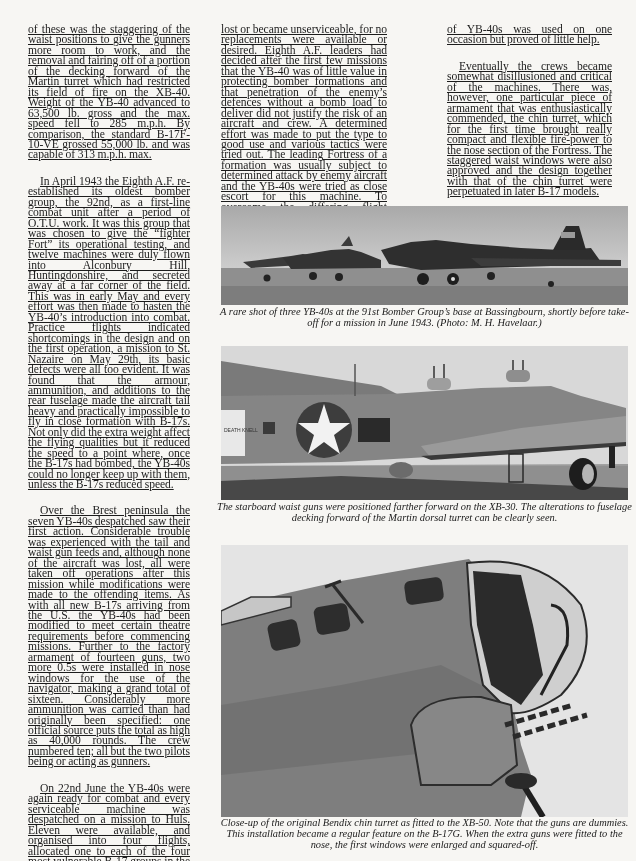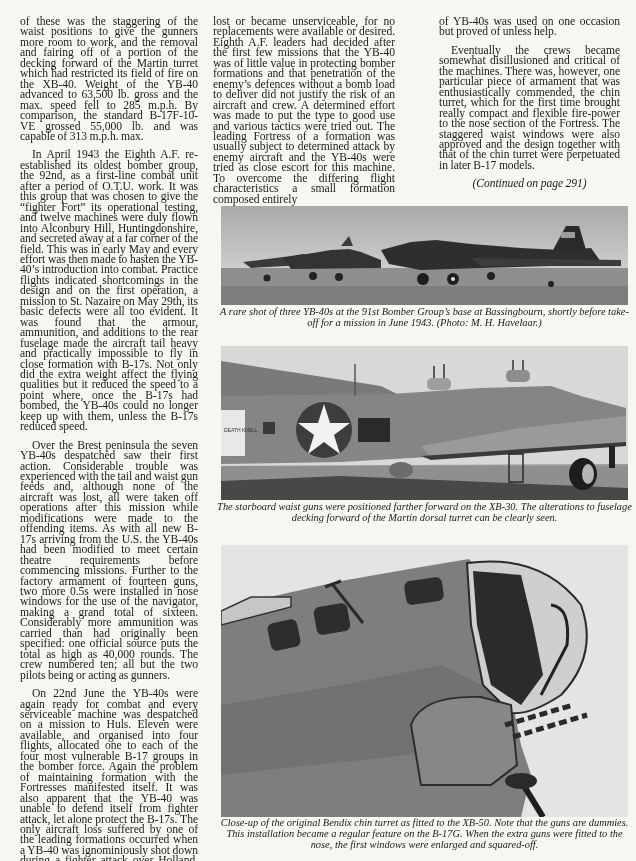--- a/index.html
+++ b/index.html
@@ -12,21 +12,21 @@
   }
   .col {
     position:absolute;
     font-family:"Liberation Serif","DejaVu Serif", serif;
     font-size:11.6px;
     line-height:10.45px;
     text-align:justify;
     letter-spacing:-0.05px;
     word-spacing:-0.3px;
   }
-  .col p { margin:8px; text-indent:0; }
+  .col p { margin:16px; text-indent:0;text-decoration:underline; }
   .col p.ind { text-indent:12px; }
   #col-left { left:12px; top:9px; width:194px; }
   #col-mid  { left:205px; top:9px; width:198px; }
   #col-right{ left:431px; top:9px; width:197px; }
   .cont {
     text-align:center; font-style:italic; margin-top:0;
   }
   .photo {
     position:absolute; left:221px; width:407px;
     background:#8a8a8a; overflow:hidden;
@@ -56,21 +56,21 @@
   <p class="ind">In April 1943 the Eighth A.F. re-established its oldest bomber group, the 92nd, as a first-line combat unit after a period of O.T.U. work. It was this group that was chosen to give the “fighter Fort” its operational testing, and twelve machines were duly flown into Alconbury Hill, Huntingdonshire, and secreted away at a far corner of the field. This was in early May and every effort was then made to hasten the YB-40’s introduction into combat. Practice flights indicated shortcomings in the design and on the first operation, a mission to St. Nazaire on May 29th, its basic defects were all too evident. It was found that the armour, ammunition, and additions to the rear fuselage made the aircraft tail heavy and practically impossible to fly in close formation with B-17s. Not only did the extra weight affect the flying qualities but it reduced the speed to a point where, once the B-17s had bombed, the YB-40s could no longer keep up with them, unless the B-17s reduced speed.</p>
   <p class="ind">Over the Brest peninsula the seven YB-40s despatched saw their first action. Considerable trouble was experienced with the tail and waist gun feeds and, although none of the aircraft was lost, all were taken off operations after this mission while modifications were made to the offending items. As with all new B-17s arriving from the U.S. the YB-40s had been modified to meet certain theatre requirements before commencing missions. Further to the factory armament of fourteen guns, two more 0.5s were installed in nose windows for the use of the navigator, making a grand total of sixteen. Considerably more ammunition was carried than had originally been specified: one official source puts the total as high as 40,000 rounds. The crew numbered ten; all but the two pilots being or acting as gunners.</p>
   <p class="ind">On 22nd June the YB-40s were again ready for combat and every serviceable machine was despatched on a mission to Huls. Eleven were available, and organised into four flights, allocated one to each of the four most vulnerable B-17 groups in the bomber force. Again the problem of maintaining formation with the Fortresses manifested itself. It was also apparent that the YB-40 was unable to defend itself from fighter attack, let alone protect the B-17s. The only aircraft loss suffered by one of the leading formations occurred when a YB-40 was ignominiously shot down during a fighter attack over Holland. The claims of enemy aircraft made by the YB-40 crews on this mission were insignificant.</p>
 </div>
 
 <div class="col" id="col-mid">
   <p>lost or became unserviceable, for no replacements were available or desired. Eighth A.F. leaders had decided after the first few missions that the YB-40 was of little value in protecting bomber formations and that penetration of the enemy’s defences without a bomb load to deliver did not justify the risk of an aircraft and crew. A determined effort was made to put the type to good use and various tactics were tried out. The leading Fortress of a formation was usually subject to determined attack by enemy aircraft and the YB-40s were tried as close escort for this machine. To overcome the differing flight characteristics a small formation composed entirely</p>
 </div>
 
 <div class="col" id="col-right">
-  <p>of YB-40s was used on one occasion but proved of unless help.</p>
+  <p>of YB-40s was used on one occasion but proved of little help.</p>
   <p class="ind">Eventually the crews became somewhat disillusioned and critical of the machines. There was, however, one particular piece of armament that was enthusiastically commended, the chin turret, which for the first time brought really compact and flexible fire-power to the nose section of the Fortress. The staggered waist windows were also approved and the design together with that of the chin turret were perpetuated in later B-17 models.</p>
   <p class="cont">(Continued on page 291)</p>
 </div>
 
 <div class="photo" id="photo-1">
   <svg viewBox="0 0 407 99" preserveAspectRatio="none">
     <defs>
       <linearGradient id="sky1" x1="0" y1="0" x2="0" y2="1">
         <stop offset="0" stop-color="#a9a9a9"></stop>
         <stop offset="1" stop-color="#cfcfcf"></stop>

